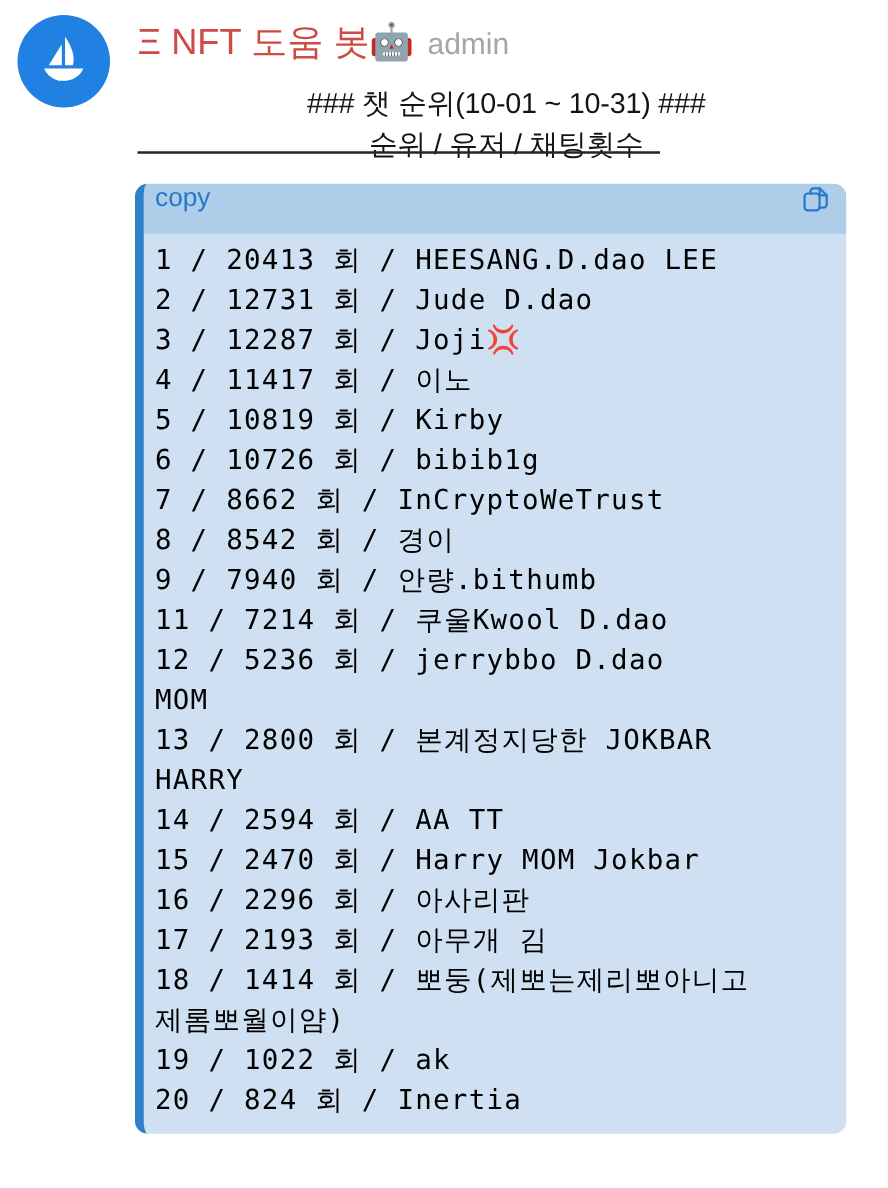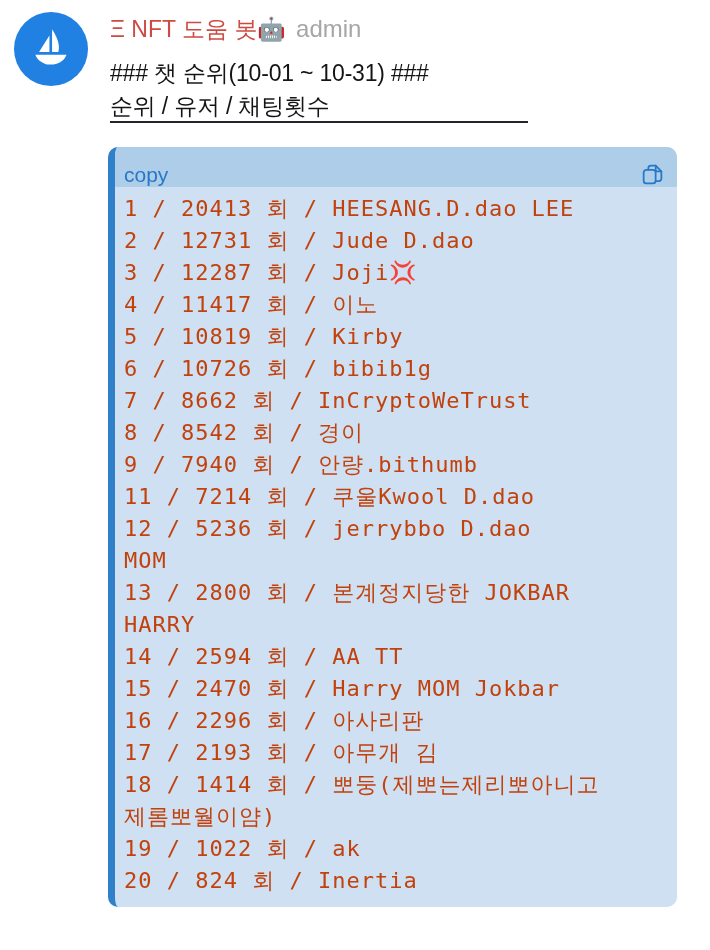--- a/index.html
+++ b/index.html
@@ -7,38 +7,38 @@
               font-family:"Liberation Sans","DejaVu Sans",sans-serif; }
   .stage { position:relative; width:710px; height:950px; background:#fff; }
 
   .avatar { position:absolute; left:14px; top:12px; width:74px; height:74px;
             border-radius:50%; background:var(--avatar-bg,#2081E2);
             display:flex; align-items:center; justify-content:center; cursor:pointer; }
   .avatar svg { width:52px; height:52px; }
 
   .content { position:absolute; left:110px; top:14px; width:590px; }
   .name-row { display:flex; align-items:baseline; gap:10px; white-space:nowrap; }
-  .sender-name { color:var(--name-red,#CE4B44); font-size:23px; font-weight:500; cursor:pointer; }
+  .sender-name { color:var(--name-red,#CE4B44); font-size:29px; font-weight:500; cursor:pointer; }
   .admin { color:#A6A6A6; font-size:24px; font-weight:400; }
 
   .msg { margin-top:12px; font-size:23px; line-height:33px; color:#141414;
-         letter-spacing:-0.2px; }
+         letter-spacing:-0.2px;text-align:center; }
 
   .divider { position:absolute; left:110px; top:121px; width:418px; height:0;
              border-top:2px solid #23232B; }
 
   .code-block { position:absolute; left:108px; top:147px; width:569px;
                 border-radius:10px; overflow:hidden; background:var(--code-bg,#CEE0F1);
                 border-left:7px solid var(--code-border,#2F80C8); }
   .code-header { height:40px; background:var(--code-header-bg,#AECDE9);
-                 display:flex; align-items:flex-end; justify-content:space-between;
+                 display:flex; align-items:flex-start; justify-content:space-between;
                  padding:0 12px 0 9px; cursor:pointer; }
   .copy-label { color:var(--copy-blue,#2878C8); font-size:21px; }
   .copy-icon { width:25px; height:25px; display:block; }
-  .code-body { padding:6px 8px 10px 9px; color:#c2410c;
+  .code-body { padding:6px 8px 10px 9px; color:#000000;
                font-family:"DejaVu Sans Mono","Liberation Mono",monospace;
                font-size:22px; line-height:32px; letter-spacing:1px; }
   .code-row { white-space:pre-wrap; word-break:break-word; }
 </style>
 </head>
 <body>
 
 <div class="stage">
 
   <div class="avatar">

